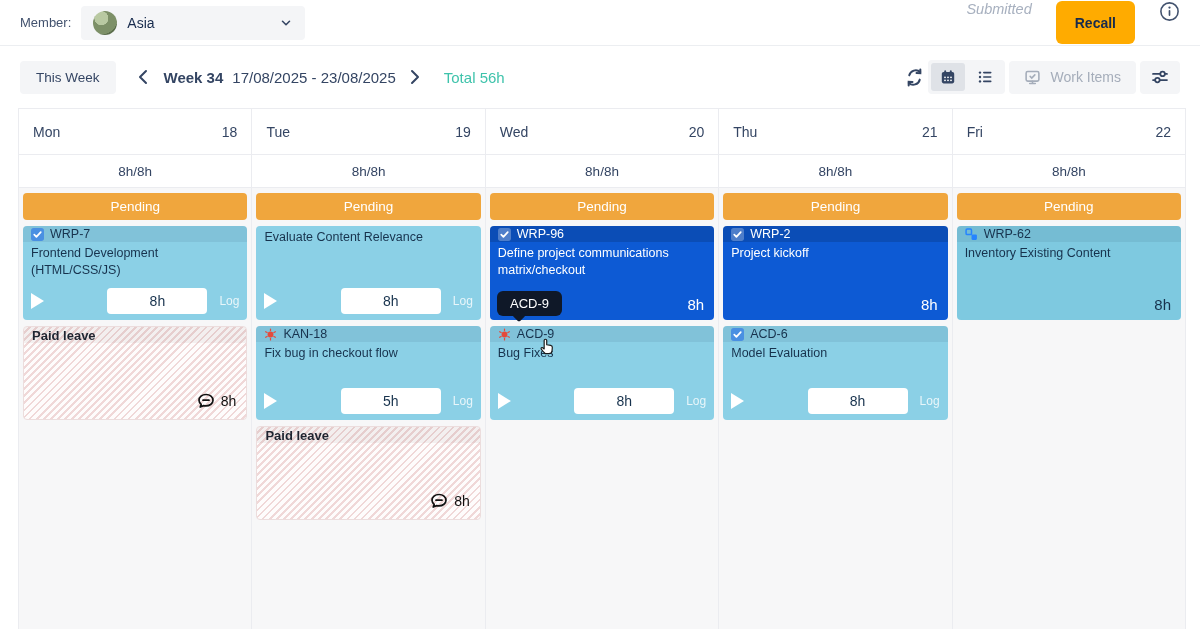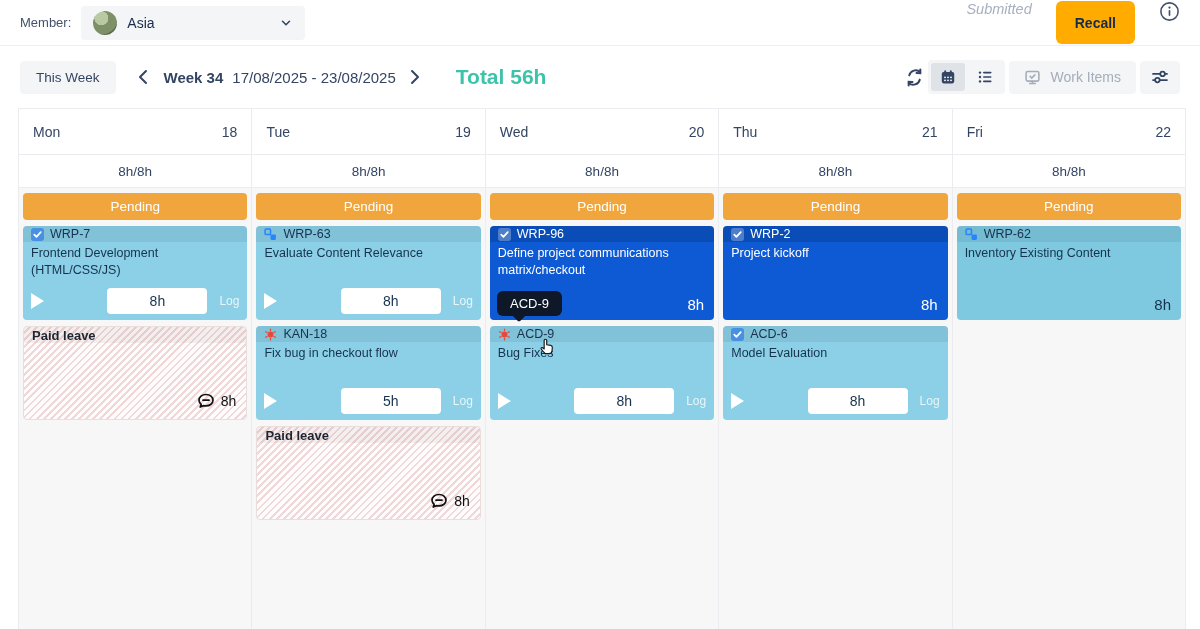--- a/index.html
+++ b/index.html
@@ -24,21 +24,21 @@
 
   
   .weekbar { height:62px; display:flex; align-items:center; padding:0 20px; background:#fff; }
   .thisweek { background:#f4f5f7; border:none; border-radius:4px; height:33px; padding:0 16px;
     font-size:13.5px; color:#344563; font-family:inherit; cursor:pointer; }
   .nav-chev { background:none; border:none; padding:4px; cursor:pointer; }
   .chev-l { margin-left:18px; }
   .chev-r { margin-left:10px; }
   .week-title { margin-left:12px; font-size:15px; color:#344563; display:flex; gap:9px; }
   .week-title b { font-weight:700; }
-  .total { color:#3ec3ab; font-weight:700; font-size:21px; margin-left:32px; }
+  .total { color:#3ec3ab; font-weight:400; font-size:15px; margin-left:20px; }
   .wb-right { margin-left:auto; display:flex; align-items:center; gap:4px; }
   .icon-plain { background:none; border:none; cursor:pointer; }
   .toggle { background:#f4f5f7; border-radius:4px; padding:3px; display:flex; gap:3px; }
   .tbtn { width:34px; height:28px; border:none; background:transparent; border-radius:3px;
     display:flex; align-items:center; justify-content:center; cursor:pointer; }
   .tbtn.active { background:#dfe2e7; }
   .workitems { background:#f4f5f7; height:33px; border:none; border-radius:4px; display:flex;
     align-items:center; gap:9px; padding:0 15px; color:#a5adba; font-size:14px;
     font-family:inherit; cursor:pointer; }
   .filter-btn { background:#f4f5f7; width:40px; height:33px; border:none; border-radius:4px;
@@ -232,29 +232,20 @@
 
   <div class="col">
     <div class="day-head">
       <span>Tue</span>
       <span>19</span>
     </div>
     <div class="day-cap">8h/8h</div>
     <div class="cards">
       <div class="pending">Pending</div>
       <div class="card light">
-        <div class="card-head">
-          <span>
-              <svg width="13" height="13" viewBox="0 0 12 12" fill="none" stroke="#2684ff" stroke-width="1.4">
-                <rect x="1" y="1" width="5" height="5" rx="1"></rect>
-                <rect x="6" y="6" width="5" height="5" rx="1" fill="#2684ff" stroke="none"></rect>
-              </svg>
-            </span>
-          <span>WRP-63</span>
-        </div>
         <div class="card-title">Evaluate Content Relevance</div>
         <div class="card-foot">
           <span class="play"></span>
           <input class="hours-input" value="8h" style="">
           <span class="log">Log</span>
         </div>
       </div>
       <div class="card light">
         <div class="card-head">
           <span>

